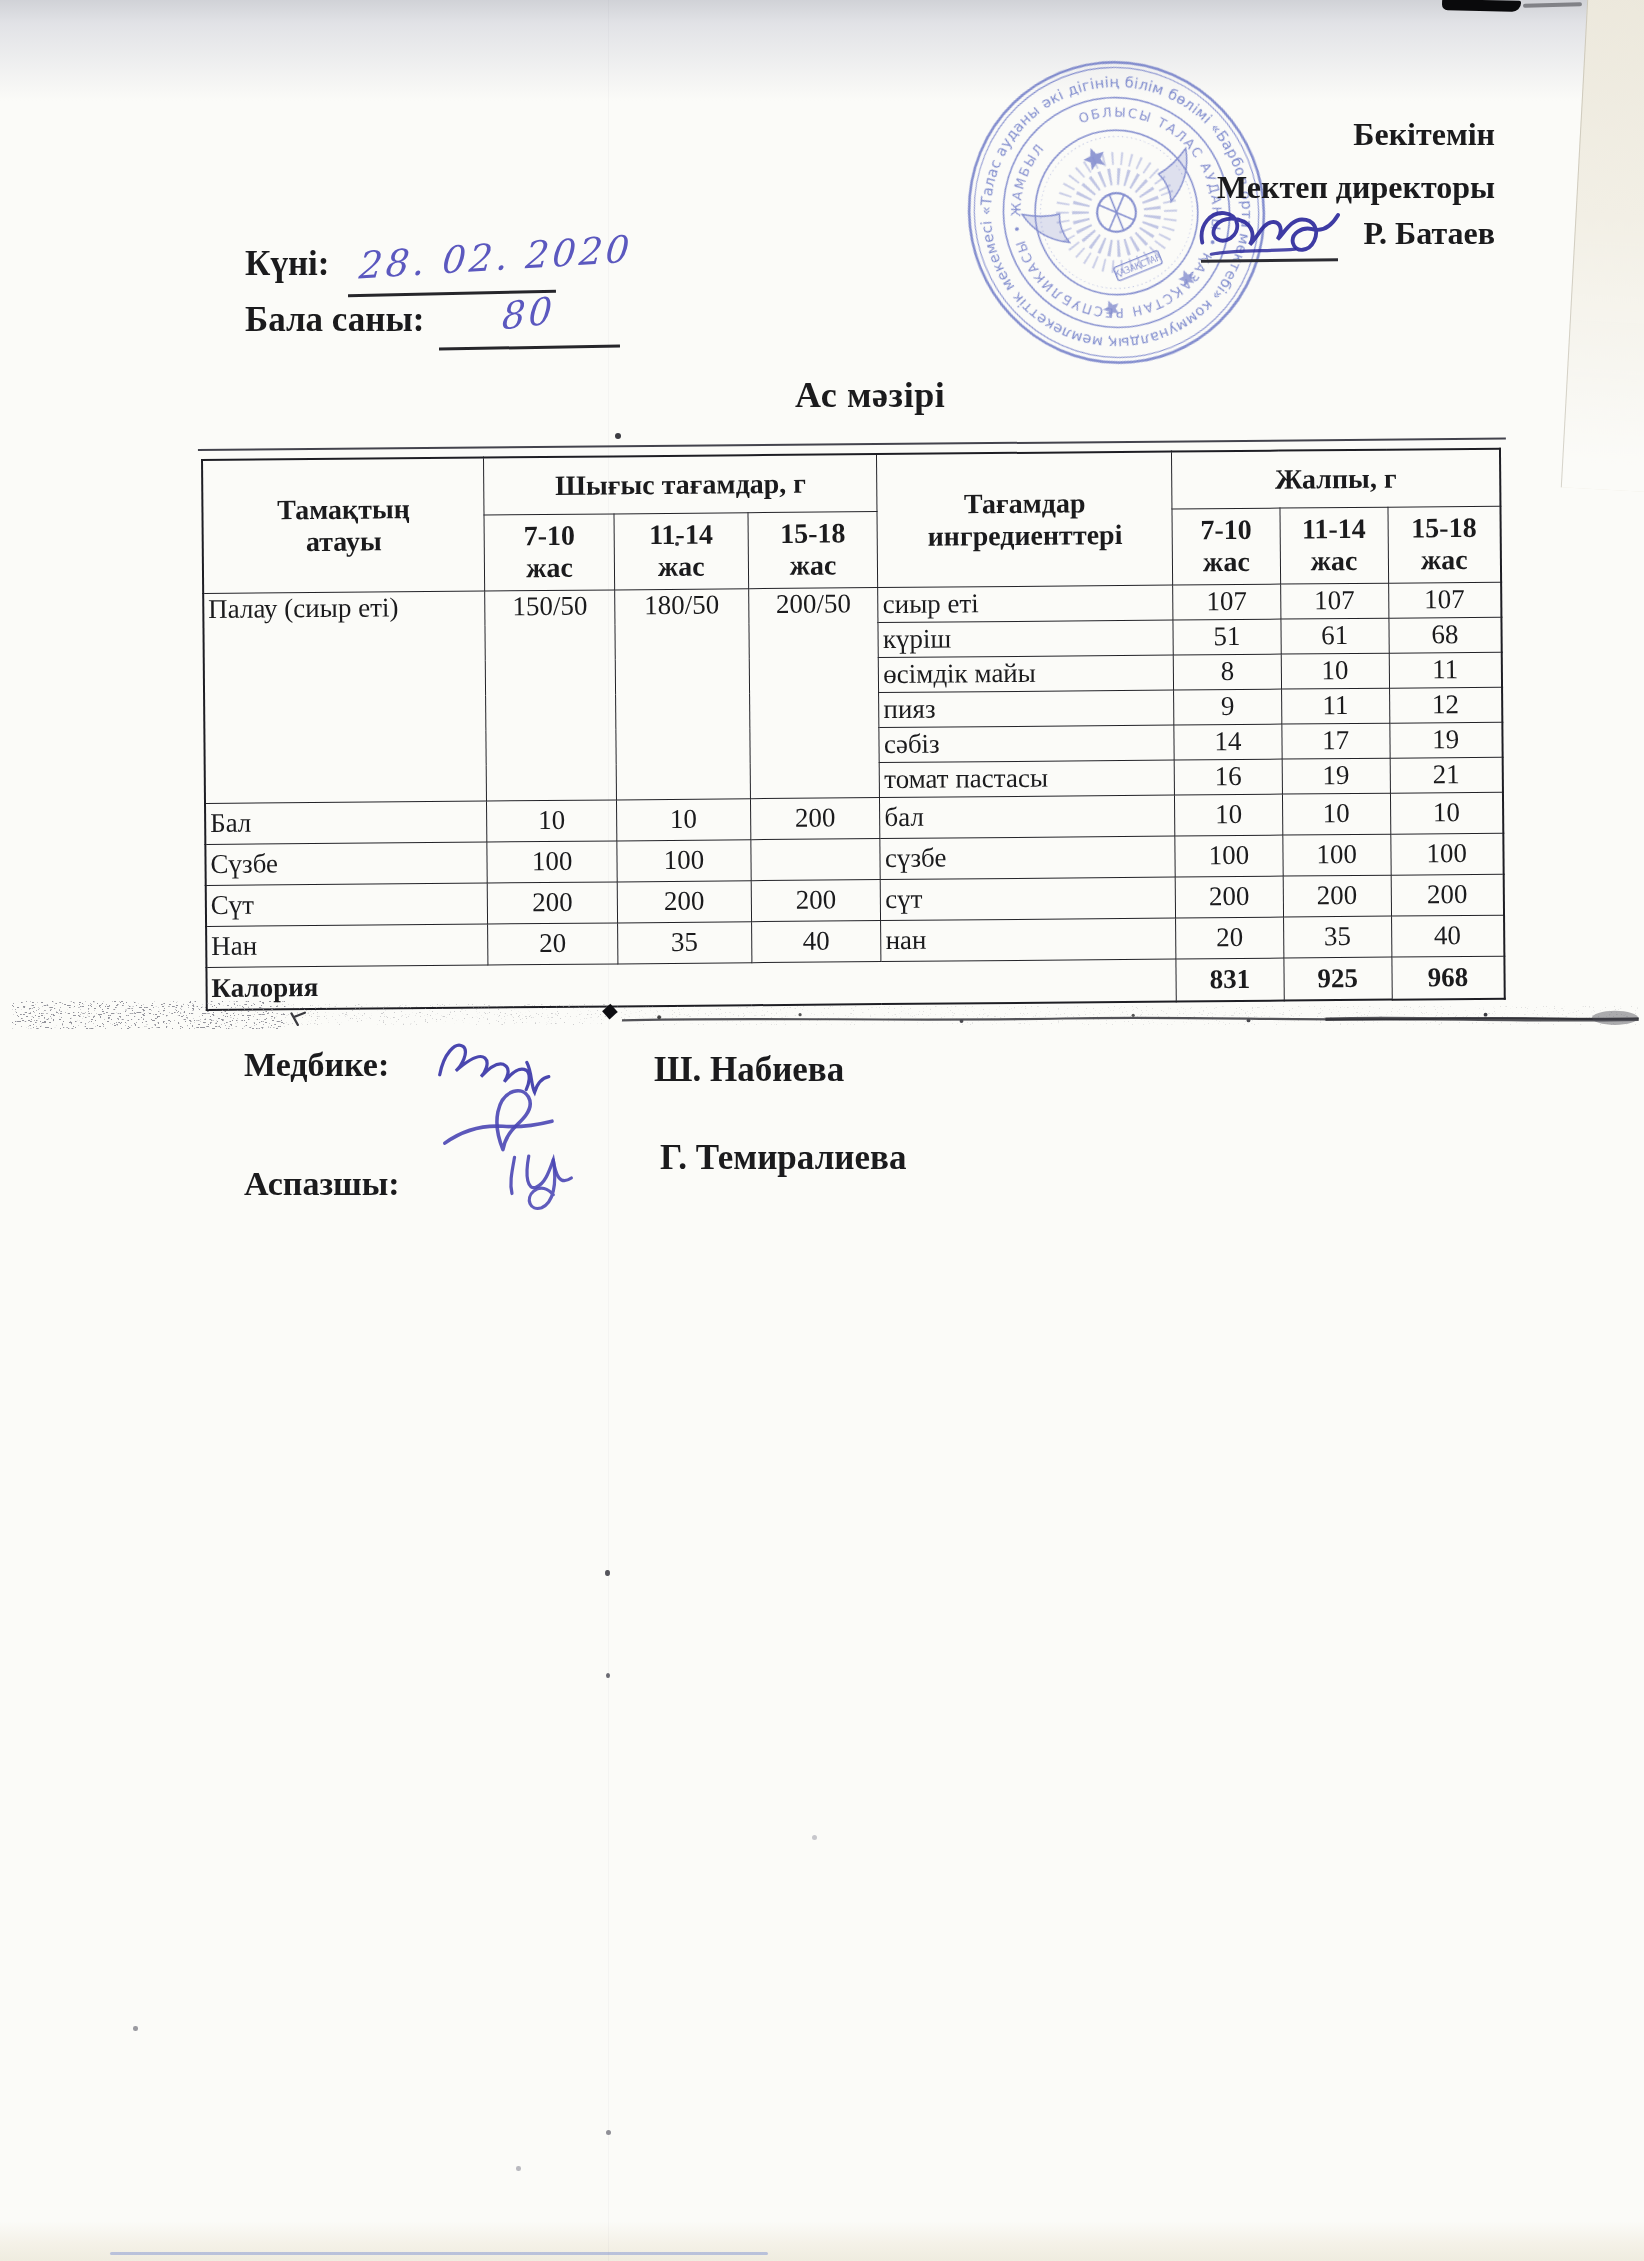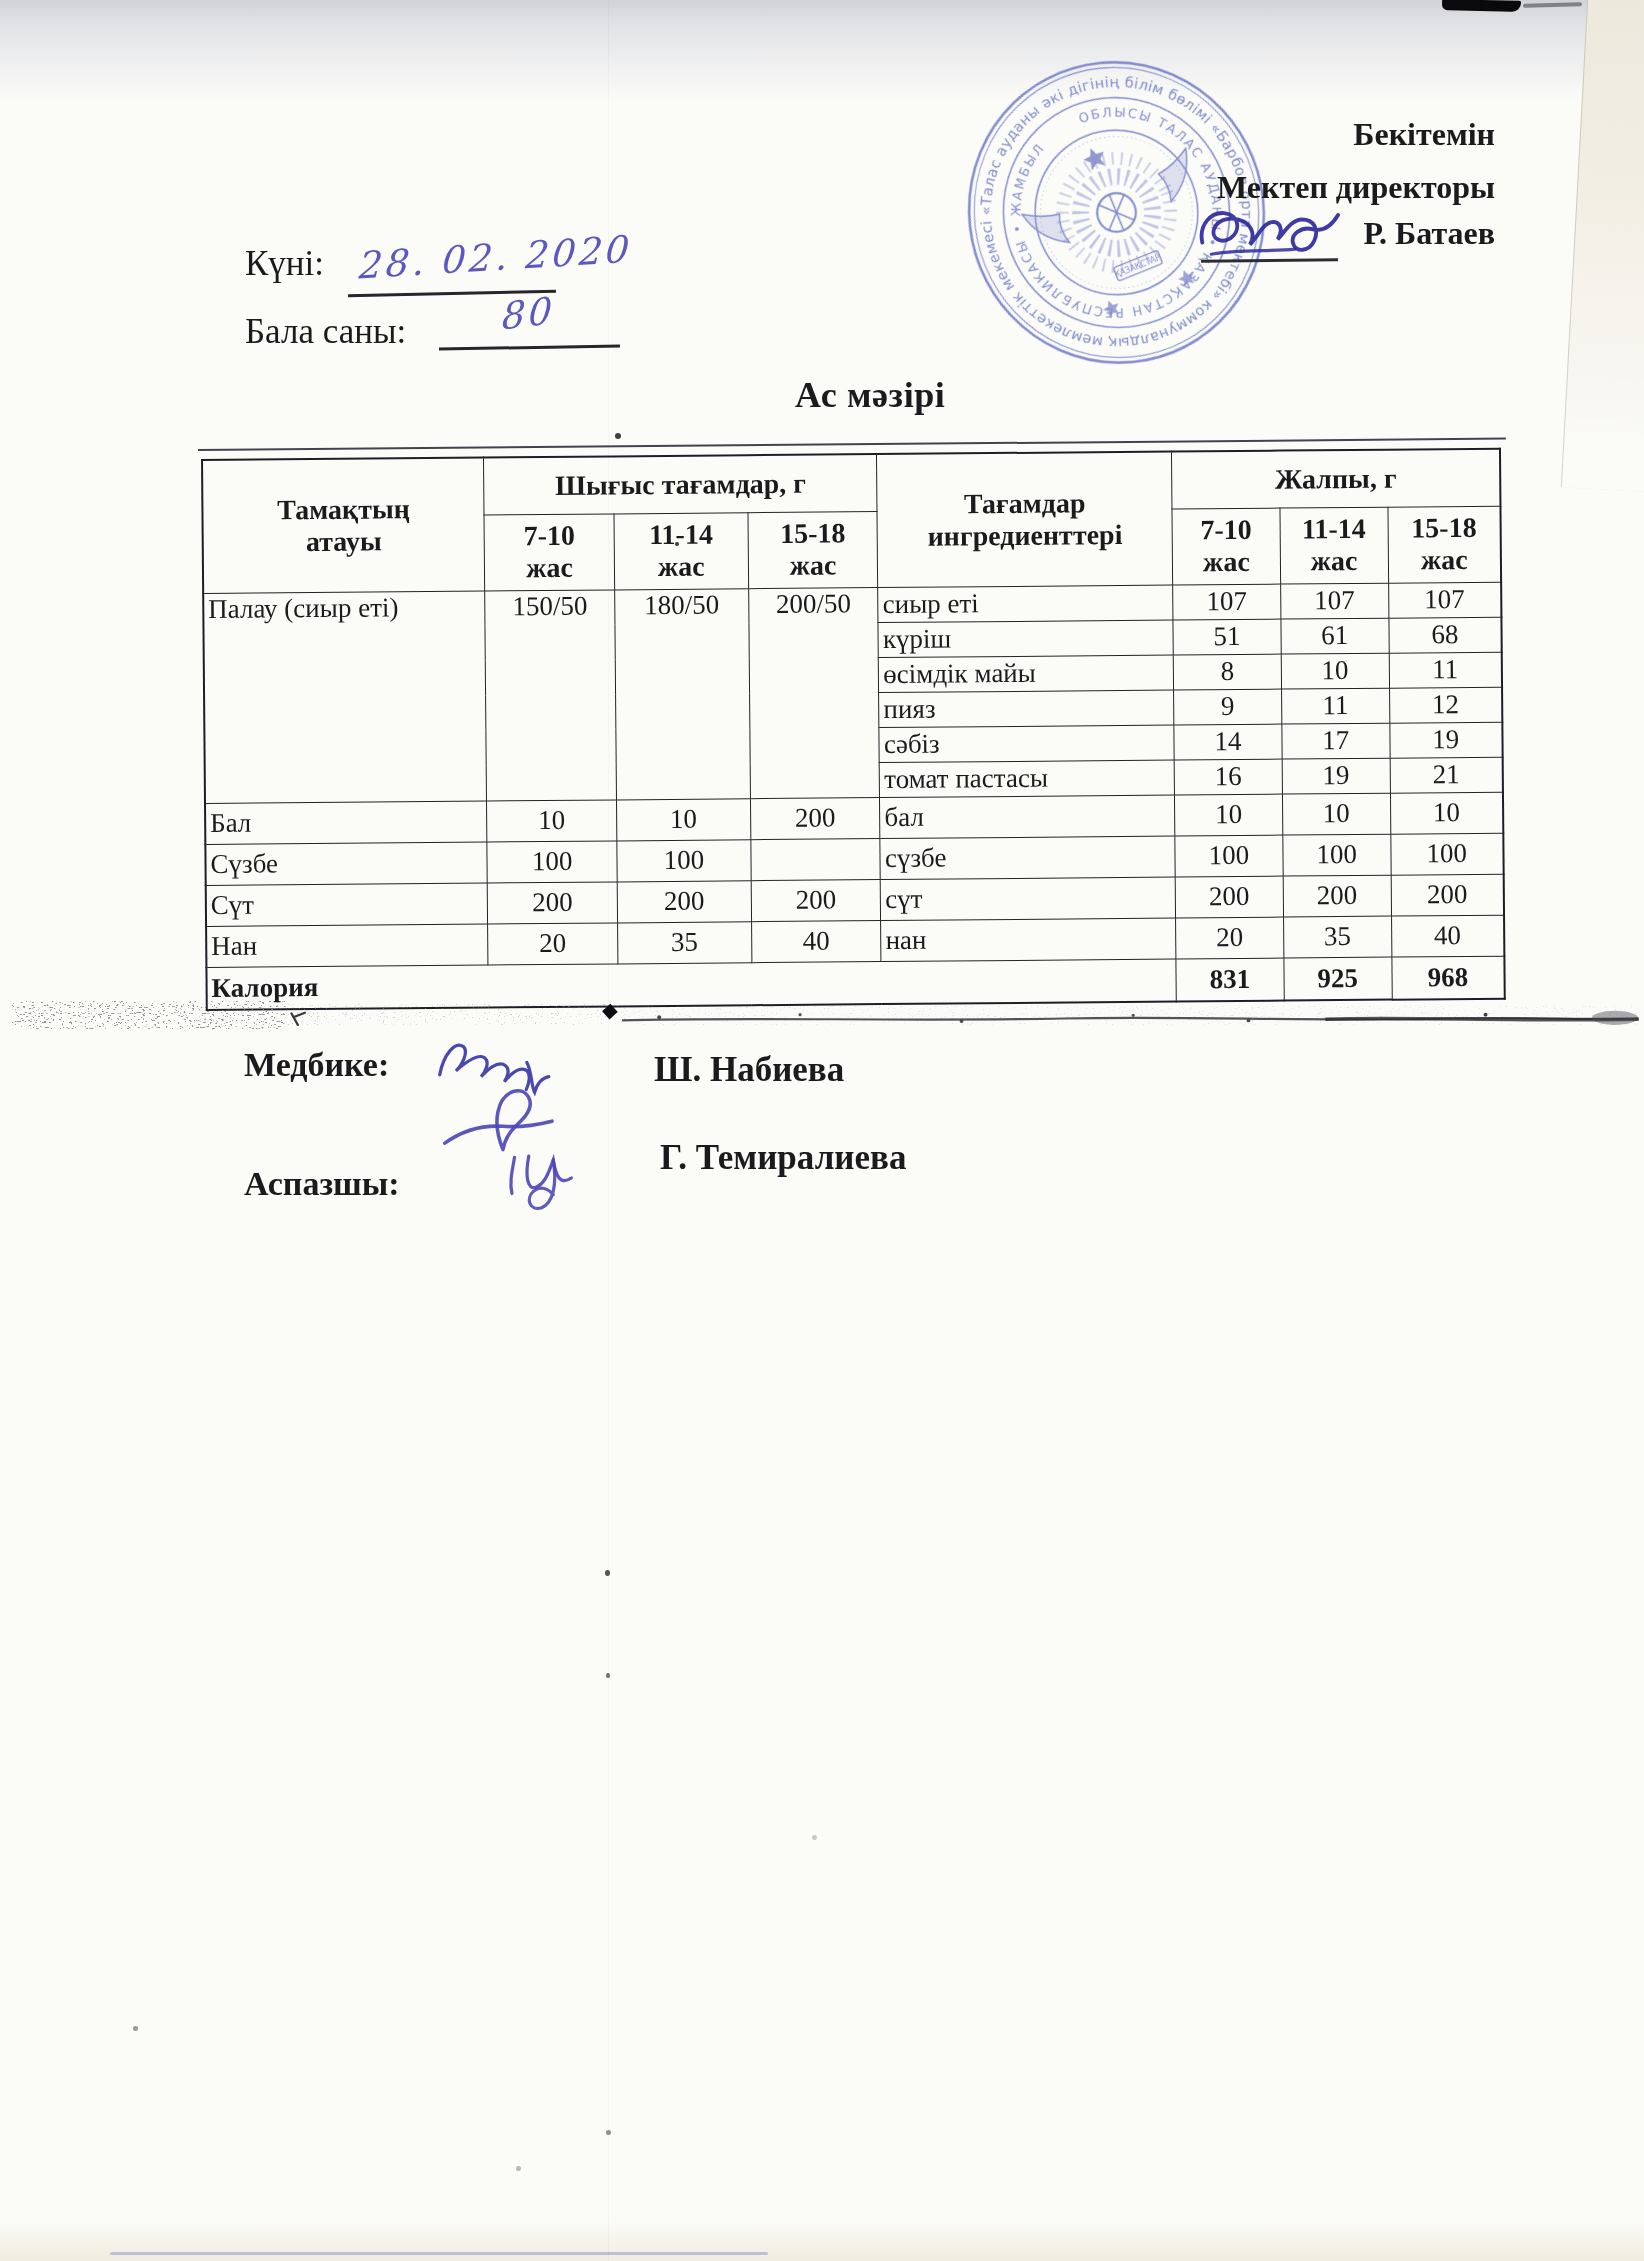--- a/index.html
+++ b/index.html
@@ -21,21 +21,21 @@
     background:rgba(95,120,205,.38);border-radius:1.9px;}
   .blob-black{position:absolute;left:1442px;top:0;width:79px;height:11px;background:#0a0a0c;
     border-radius:1.9px 1.9px 9px 5.8px;transform:rotate(1.3deg);}
   .blob-tail{position:absolute;left:1523px;top:2.6px;width:59px;height:3.9px;background:rgba(45,45,52,.5);
     border-radius:2.6px;transform:rotate(-1.5deg);}
   .speck{position:absolute;border-radius:50%;}
   .v-streak{position:absolute;top:0;width:1.3px;height:100%;background:rgba(120,122,136,.05);}
   
   .approve-line{position:absolute;right:150px;text-align:right;font-weight:bold;font-size:32px;white-space:nowrap;}
   .dir-underline{position:absolute;left:1201px;top:259px;width:137px;height:3.2px;background:#2c2c32;transform:rotate(-.6deg);}
-  .fld-label{position:absolute;left:245px;font-weight:normal;font-size:35px;white-space:nowrap;}
+  .fld-label{position:absolute;left:245px;font-weight:bold;font-size:35px;white-space:nowrap;}
   .hand{color:#5b58bf;font-style:italic;font-size:37px;letter-spacing:3.2px;white-space:nowrap;
     font-family:"DejaVu Serif","Liberation Serif",serif;}
   .hand-date{position:absolute;left:359px;top:236px;transform:rotate(-3.5deg) skewX(-8deg);}
   .hand-count{position:absolute;left:502px;top:292px;transform:rotate(-7deg) skewX(-10deg);}
   .fld-line{position:absolute;height:3.2px;background:#26262b;}
   .doc-title{position:absolute;left:795px;top:374px;font-weight:bold;font-size:36px;letter-spacing:0.6px;white-space:nowrap;}
   
   .table-wrap{position:absolute;left:201px;top:459px;width:1300px;transform:rotate(-.5deg);transform-origin:0 0;}
   .table-wrap::before{content:"";position:absolute;left:-2.6px;right:-5.2px;top:-9.7px;height:1.9px;background:#43434d;}
   table.menu{border-collapse:collapse;width:100%;table-layout:fixed;}
@@ -123,21 +123,21 @@
   <div class="approve-line" style="top:215px;margin-left:36px;">Р. Батаев</div>
   <svg class="sigsvg" style="left:1192px;top:191px;" width="157" height="75" viewBox="0 0 244 116">
     <path d="M16,80 C10,52 30,32 50,34 C74,37 76,62 60,73 C46,82 28,74 35,57 C42,42 64,39 80,47 C94,54 98,70 90,83 C103,70 110,50 124,48 C138,46 142,62 133,75 C145,62 155,44 171,44 C189,44 198,59 190,77 C182,94 161,96 157,81 C153,66 171,55 187,59 C205,64 218,52 227,37" fill="none" stroke="#2e2a9c" stroke-width="6" stroke-linecap="round" opacity=".92"></path>
     <path d="M30,98 C70,90 120,94 160,90" fill="none" stroke="#2e2a9c" stroke-width="5" stroke-linecap="round" opacity=".85"></path>
   </svg>
   <div class="dir-underline"></div>
 
   <div class="fld-label" style="top:244px;">Күні:</div>
   <div class="hand hand-date">28. 02. 2020</div>
   <div class="fld-line" style="left:348px;top:292px;width:208px;transform:rotate(-1.2deg);"></div>
-  <div class="fld-label" style="top:312px;">Бала саны:</div>
+  <div class="fld-label" style="top:300px;">Бала саны:</div>
   <div class="hand hand-count">80</div>
   <div class="fld-line" style="left:439px;top:346px;width:181px;transform:rotate(-1deg);"></div>
 
   <div class="doc-title">Ас мәзірі</div>
 
   <div class="table-wrap">
     <table class="menu">
       <colgroup>
         <col style="width:21.7%">
           <col style="width:10.0%">

